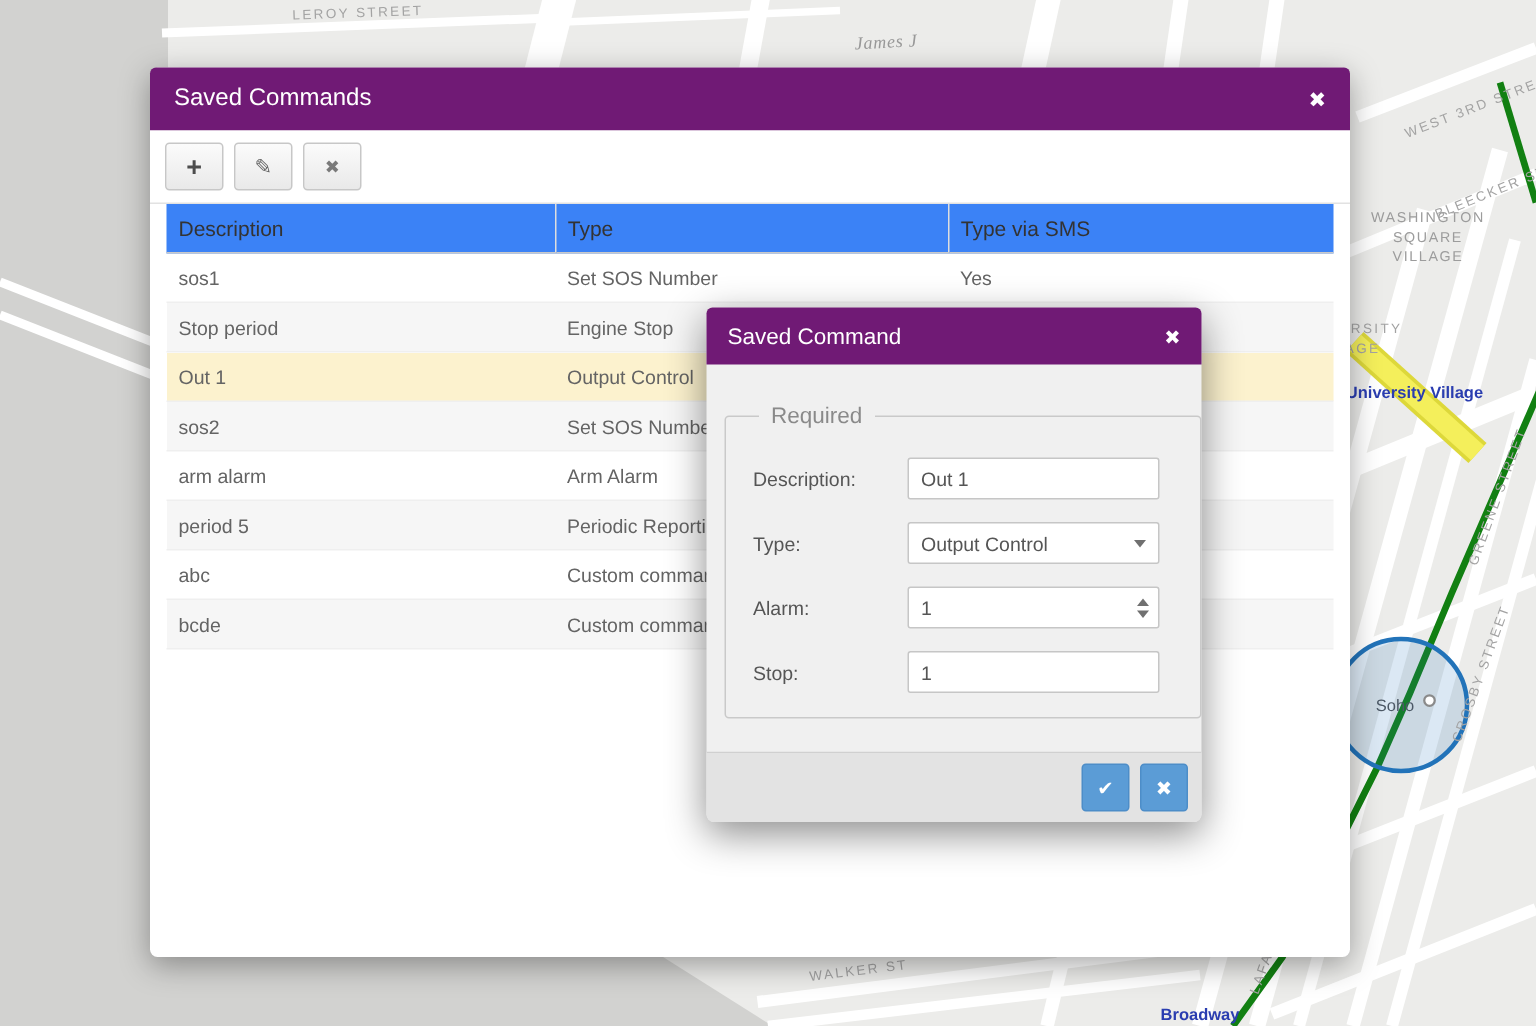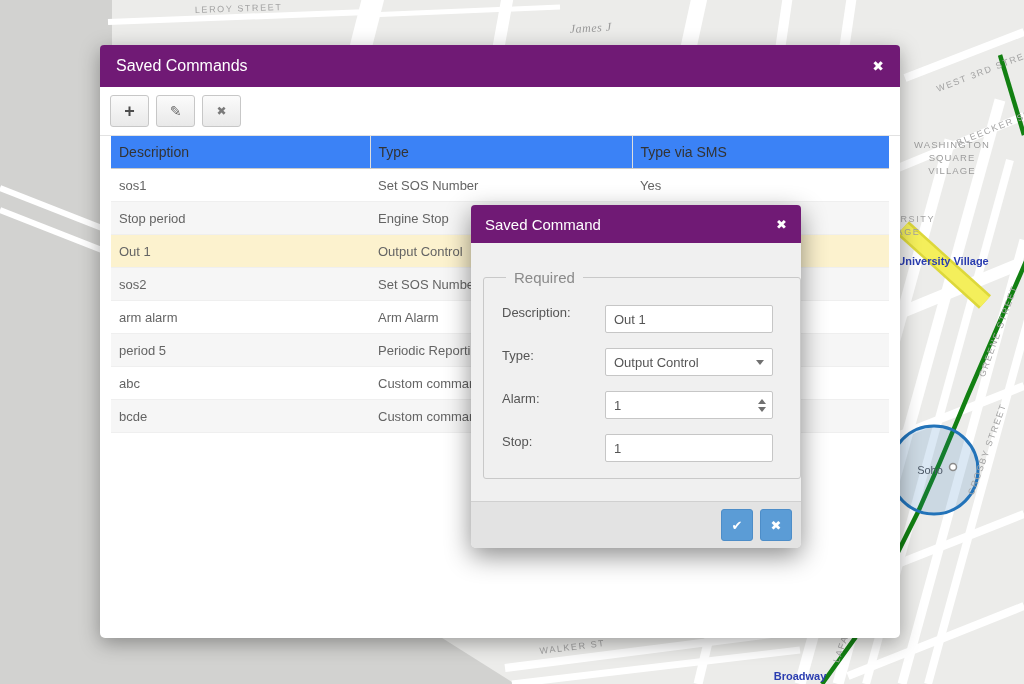--- a/index.html
+++ b/index.html
@@ -51,21 +51,21 @@
   .dialog{
     position:absolute;left:460px;top:205px;width:330px;
     background:#f0f0f0;border-radius:5px;box-shadow:0 8px 26px rgba(0,0,0,.45);z-index:20;margin-left:11px;
   }
   .dialog .modal-header{height:38px;padding:0 14px;}
   .dialog .modal-title{font-size:15px;}
   .dialog .close-btn{font-size:13px;}
   .dialog-body{padding:18px 0 0 12px;}
   .dialog fieldset{border:1px solid #c9c9c9;border-radius:3px;margin:8px 0 0 0;padding:4px 18px 16px 18px;background:transparent;}
   .dialog legend{color:#8a8a8a;font-size:15px;padding:0 8px;margin-left:4px;}
-  .field-row{display:flex;align-items:flex-start;margin-top:15px;min-height:28px;}
+  .field-row{display:flex;align-items:center;margin-top:15px;min-height:28px;}
   .field-row label{width:103px;font-size:13px;color:#555;flex:none;}
   .ctl{width:168px;box-sizing:border-box;}
   input.text-input{
     width:168px;height:28px;box-sizing:border-box;border:1px solid #c6c6c6;border-radius:2px;
     padding:0 8px;font-family:"Liberation Sans",sans-serif;font-size:13px;color:#555;background:#fff;
   }
   input.cb{width:15px;height:15px;margin:0;accent-color:#fff;}
   .select-box{
     height:28px;border:1px solid #c6c6c6;border-radius:2px;background:#fff;
     display:flex;align-items:center;justify-content:space-between;padding:0 8px;

